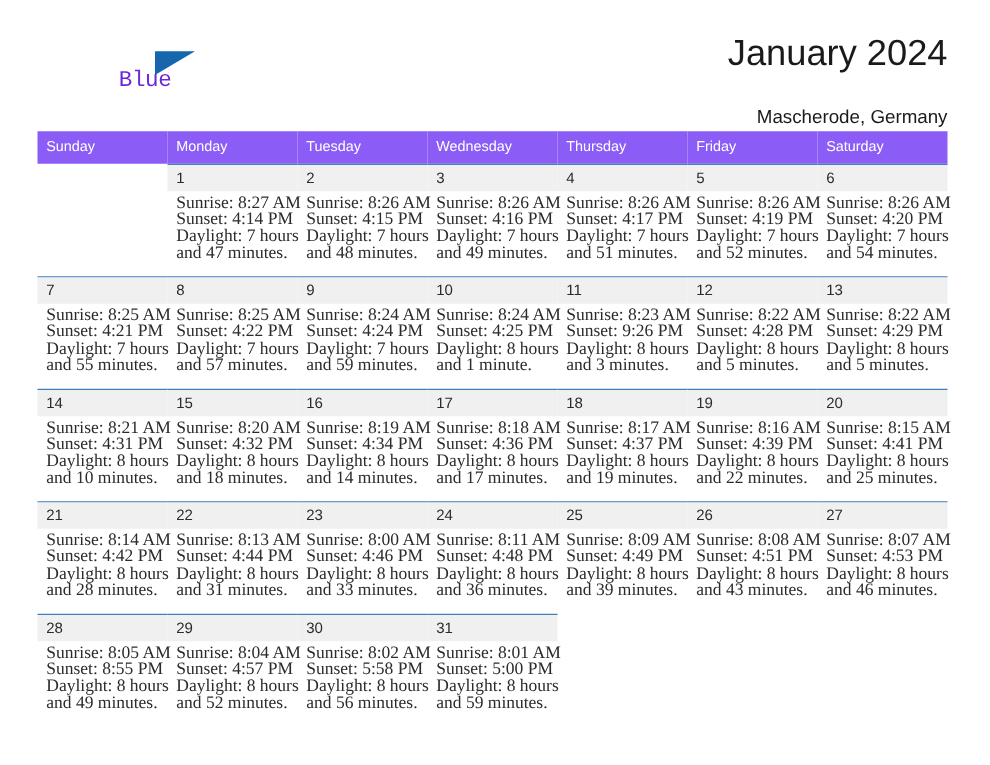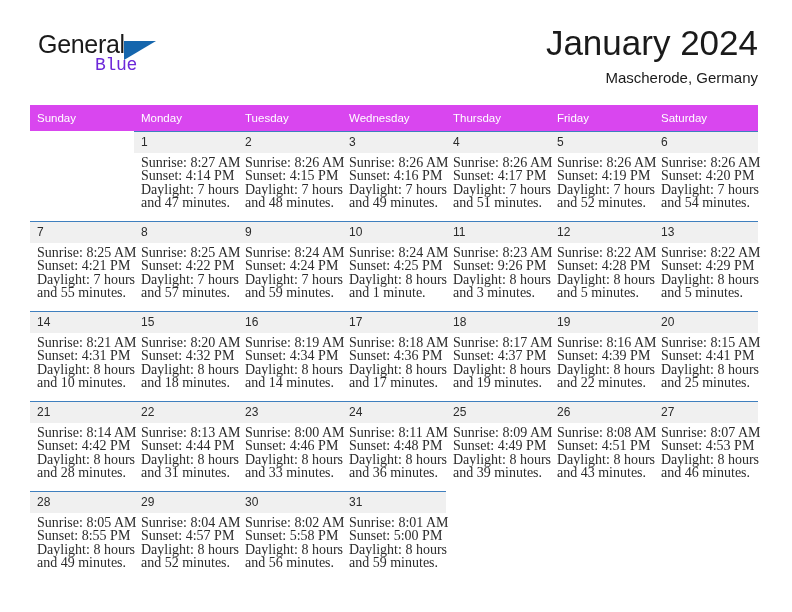--- a/index.html
+++ b/index.html
@@ -64,44 +64,44 @@
     border-bottom: 19px solid transparent;
   }
 
   .title-block {
     position: absolute;
     right: 0;
     top: 0;
     text-align: right;
   }
   .cal-title {
-    font-size: 35px;
+    font-size: 29px;
     color: #1a1a1a;
     line-height: 34px;
     white-space: nowrap;
   }
   .cal-subtitle {
     font-size: 15px;
     color: #1a1a1a;
     line-height: 20px;
-    margin-top: 8px;
+    margin-top: 24px;
     white-space: nowrap;
   }
 
   
   .calendar {
     position: absolute;
     left: 30px;
     top: 105px;
     width: 728px;
     border-collapse: collapse;
     table-layout: fixed;
   }
   .calendar th {
-    background: #d946ef;
+    background: #8b5cf6;
     color: #ffffff;
     font-size: 11.5px;
     font-weight: normal;
     text-align: left;
     padding: 6px 0 6px 7px;
     height: 14px;
     border: none;
   }
   .calendar td {
     vertical-align: top;
@@ -141,21 +141,20 @@
   }
 </style>
 </head>
 <body>
 
 <div class="page">
 
   <div class="header">
 
     <div class="brand">
-      <span class="brand-general">General</span>
       <span class="brand-triangle"></span>
       <span class="brand-blue">Blue</span>
     </div>
 
     <div class="title-block">
       <div class="cal-title">January 2024</div>
       <div class="cal-subtitle">Mascherode, Germany</div>
     </div>
 
   </div>

